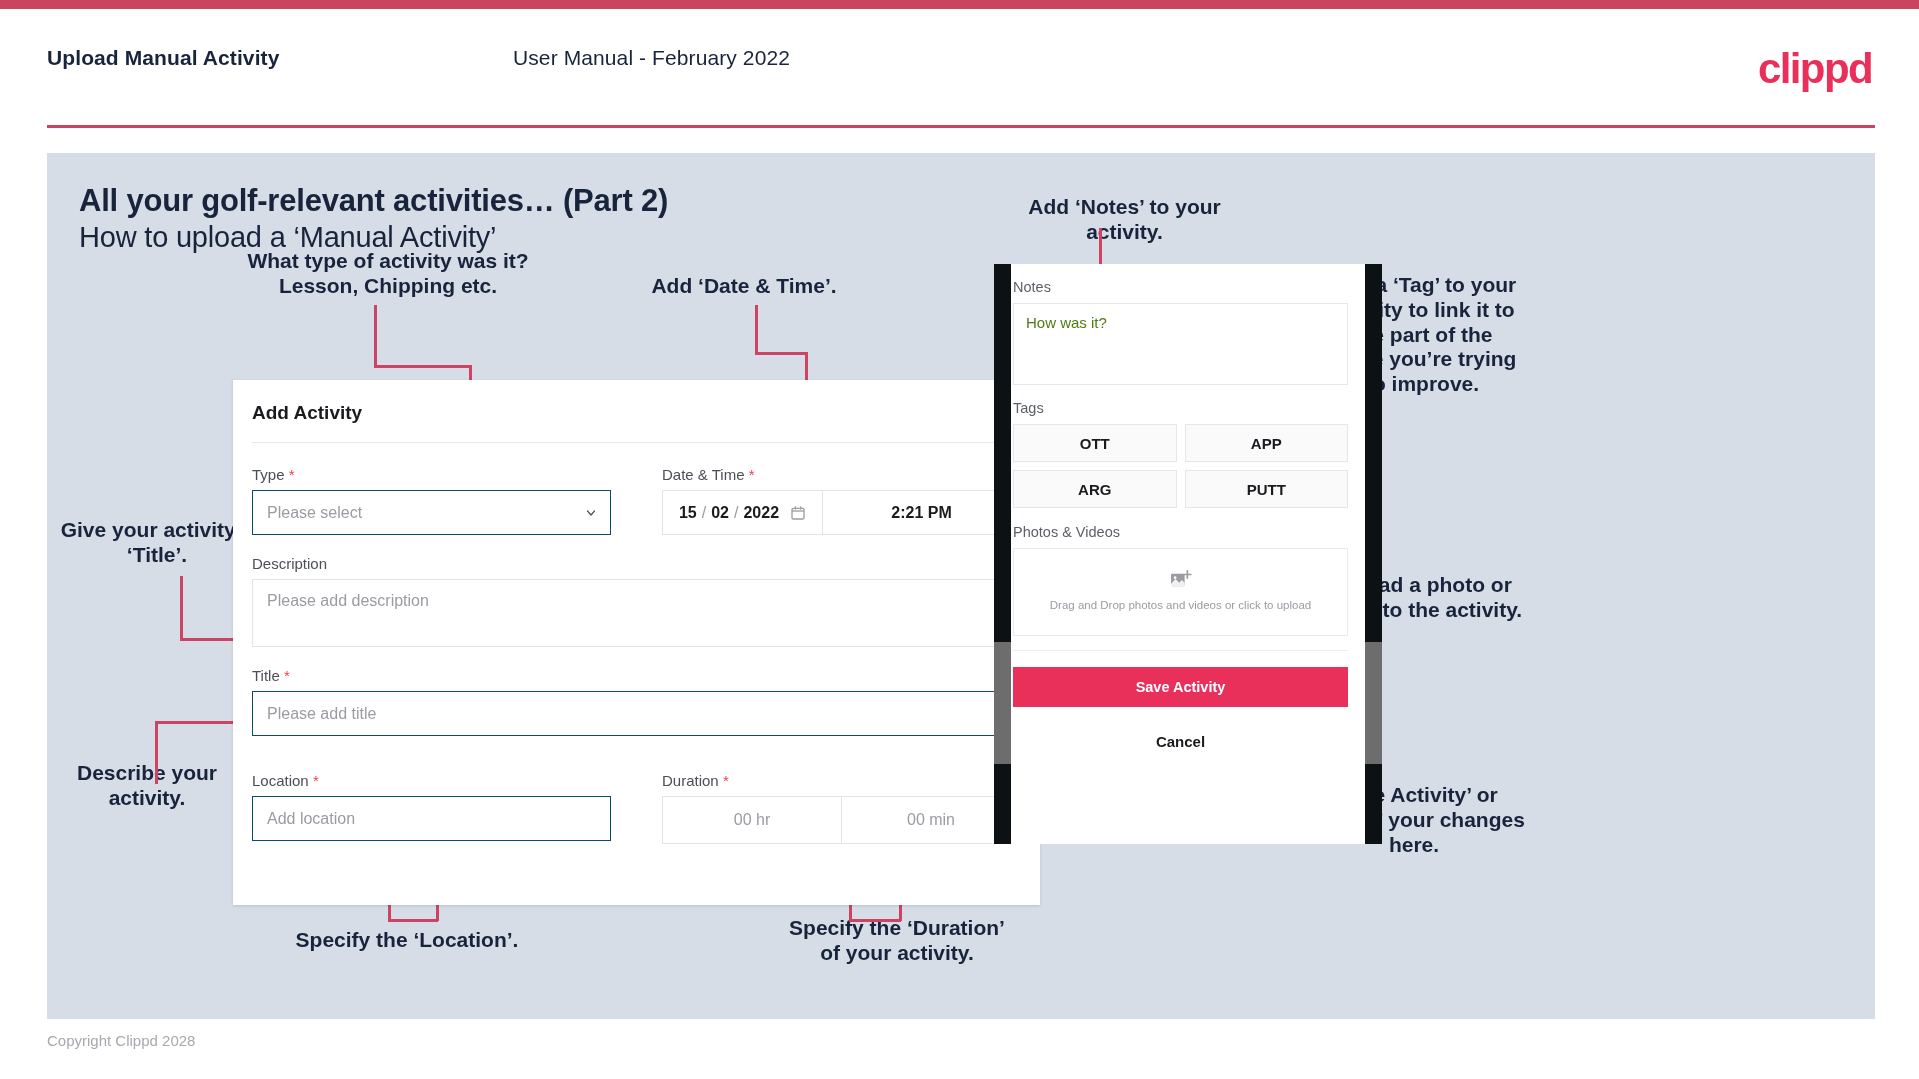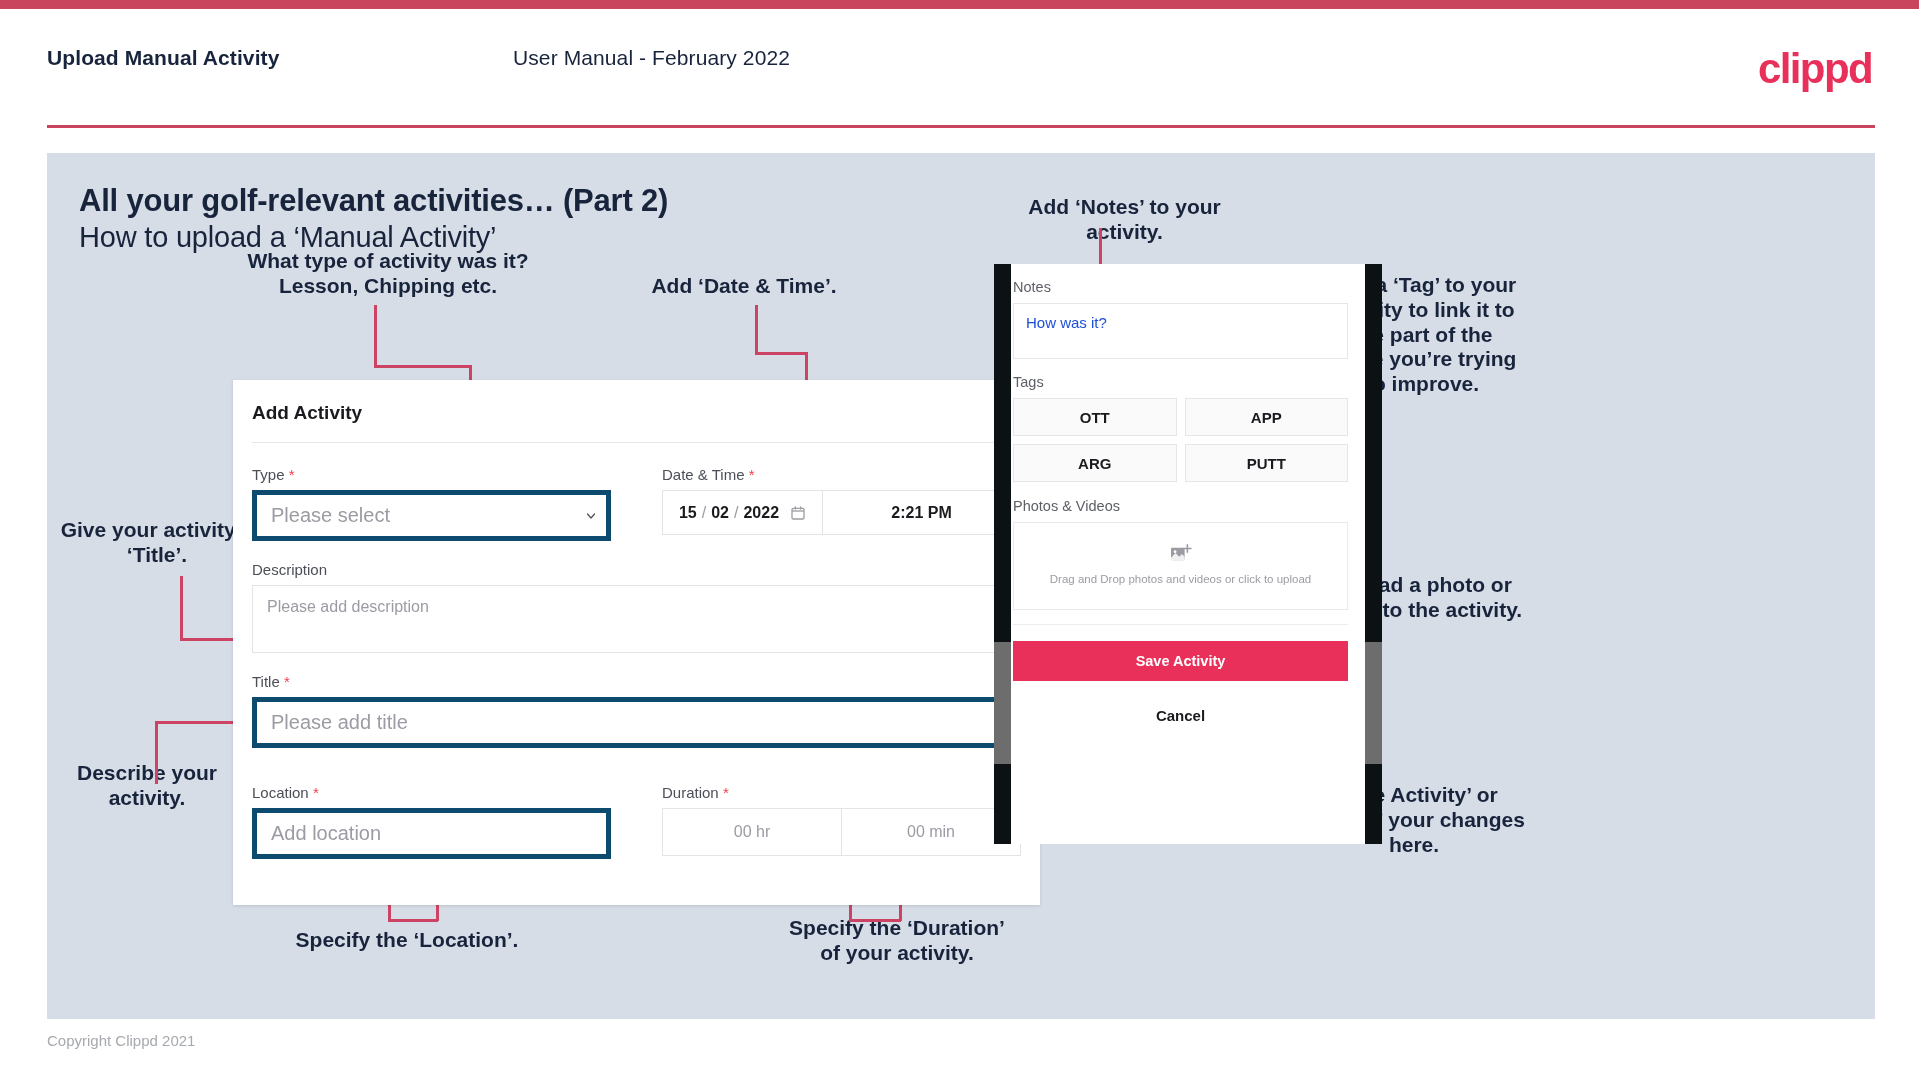--- a/index.html
+++ b/index.html
@@ -94,23 +94,23 @@
     background: #e6e6ea;
   }
   .dlg-body { position: absolute; left: 19px; top: 86px; right: 19px; }
 
   .fld-label {
     font-size: 15px; color: #4d4f58; font-weight: 400; margin-bottom: 7px;
   }
   .req { color: #f0414a; font-size: 15px; }
 
   .inputbox {
-    height: 51px; border: 5px solid #0c4a6e; background: #fff;
+    height: 45px; border: 1px solid #0c4a6e; background: #fff;
     display: flex; align-items: center; padding: 0 14px;
-    font-size: 20px; color: #9b9ba3;
+    font-size: 16px; color: #9b9ba3;
   }
 
   .row { display: flex; gap: 12px; }
   .col-left  { width: 370px; }
   .col-right { width: 370px; margin-left: 39px; }
 
   .select-wrap { position: relative; }
   .caret {
     position: absolute; right: 14px; top: 50%; transform: translateY(-50%);
     width: 12px; height: 12px;
@@ -165,22 +165,22 @@
   }
   .bezel-grey.l { left: 0; }
   .bezel-grey.r { right: 0; }
 
   .screen {
     position: absolute; left: 17px; top: 0; width: 354px; height: 580px;
     background: #ffffff; padding: 15px 17px 0 2px;
   }
   .m-label { font-size: 14.5px; color: #5c5f66; margin-bottom: 8px; }
   .m-notes {
-    height: 56px; border: 1px solid #e6e6ea; padding: 10px 12px;
-    font-size: 15px; color: #1d4ed8;
+    height: 82px; border: 1px solid #e6e6ea; padding: 10px 12px;
+    font-size: 15px; color: #4d7c0f;
   }
   .m-tags { display: grid; grid-template-columns: 1fr 1fr; gap: 8px; }
   .m-tag {
     height: 38px; border: 1px solid #e6e6ea; background: #fafafb;
     display:flex; align-items:center; justify-content:center;
     font-size: 15px; font-weight: 700; color: #1b1b1f;
   }
   .m-drop {
     height: 88px; border: 1px solid #eaeaee; background:#fff;
     display:flex; flex-direction:column; align-items:center; justify-content:center;
@@ -431,15 +431,15 @@
         <div class="m-hr"></div>
 
         <div class="m-save">Save Activity</div>
         <div class="m-cancel">Cancel</div>
 
       </div>
     </div>
 
   </div>
 
-  <div class="footer">Copyright Clippd 2021</div>
+  <div class="footer">Copyright Clippd 2028</div>
 
 </div>
 
 </body></html>

